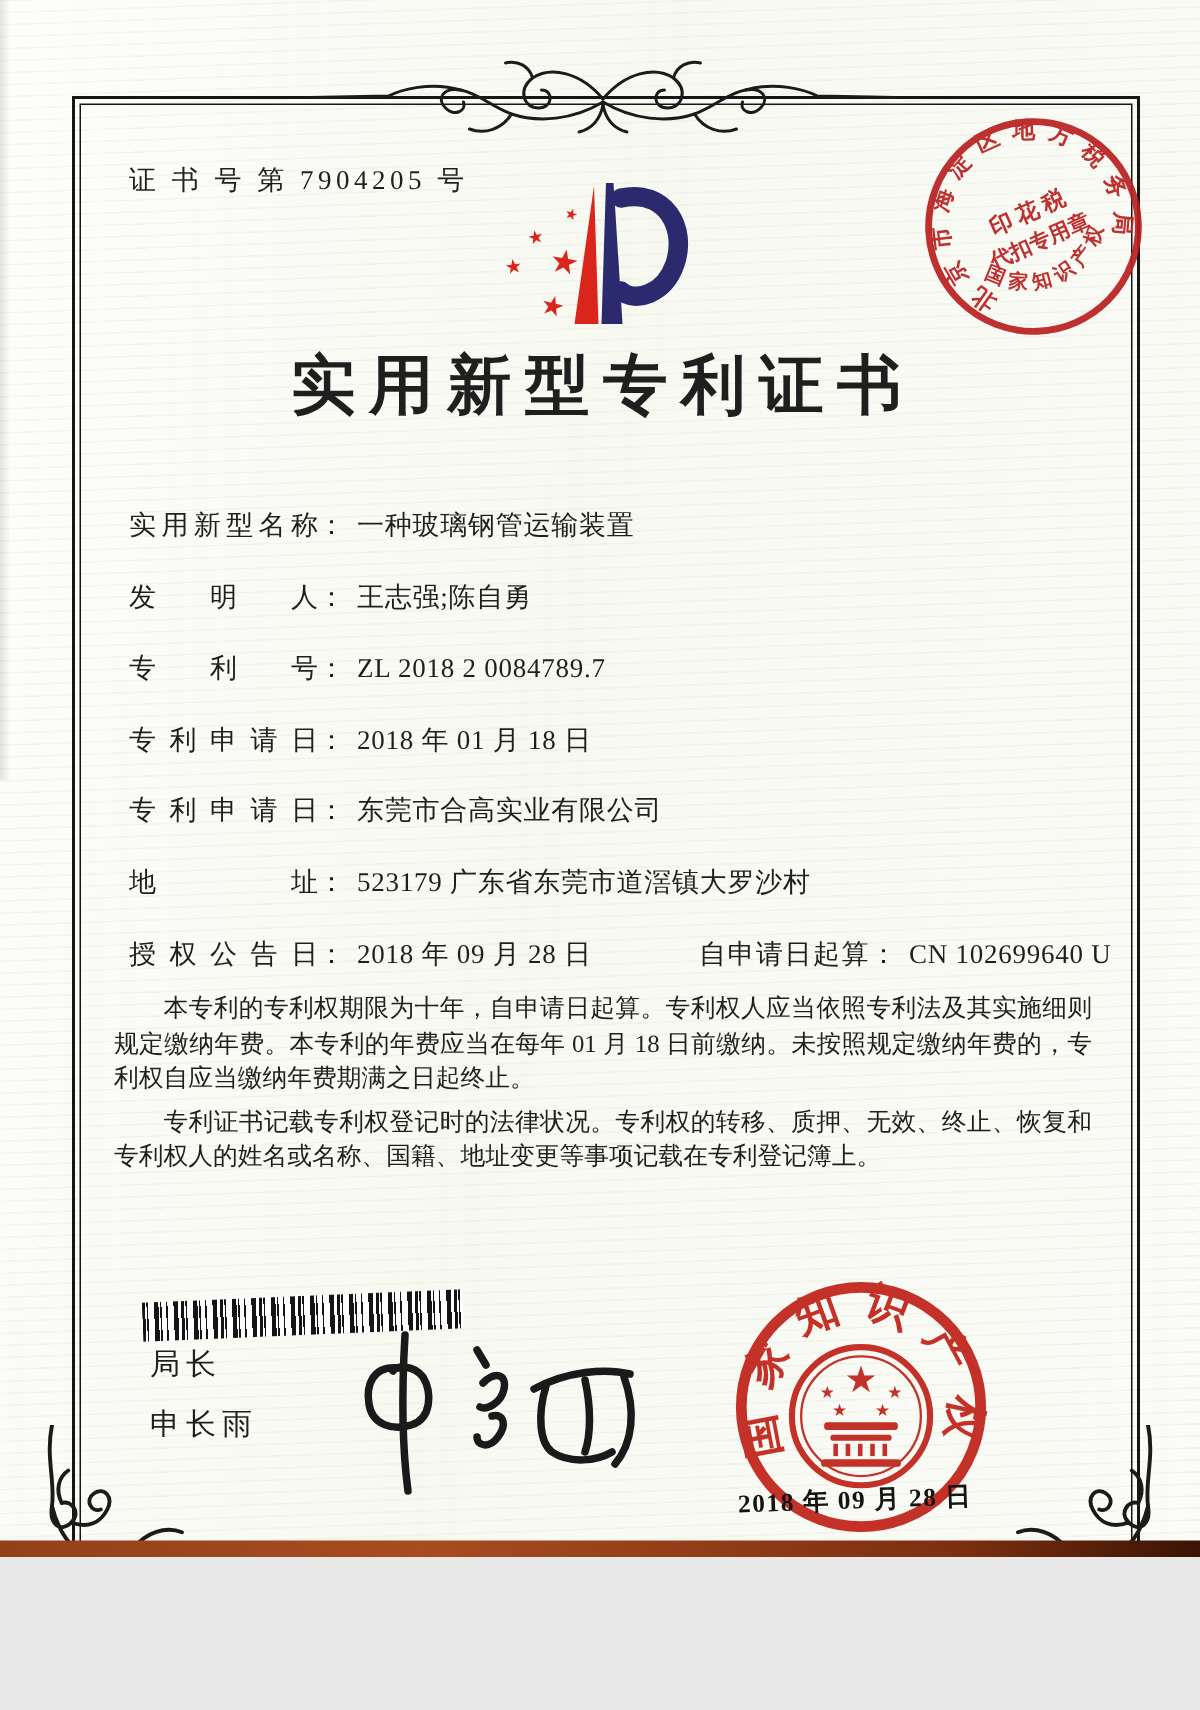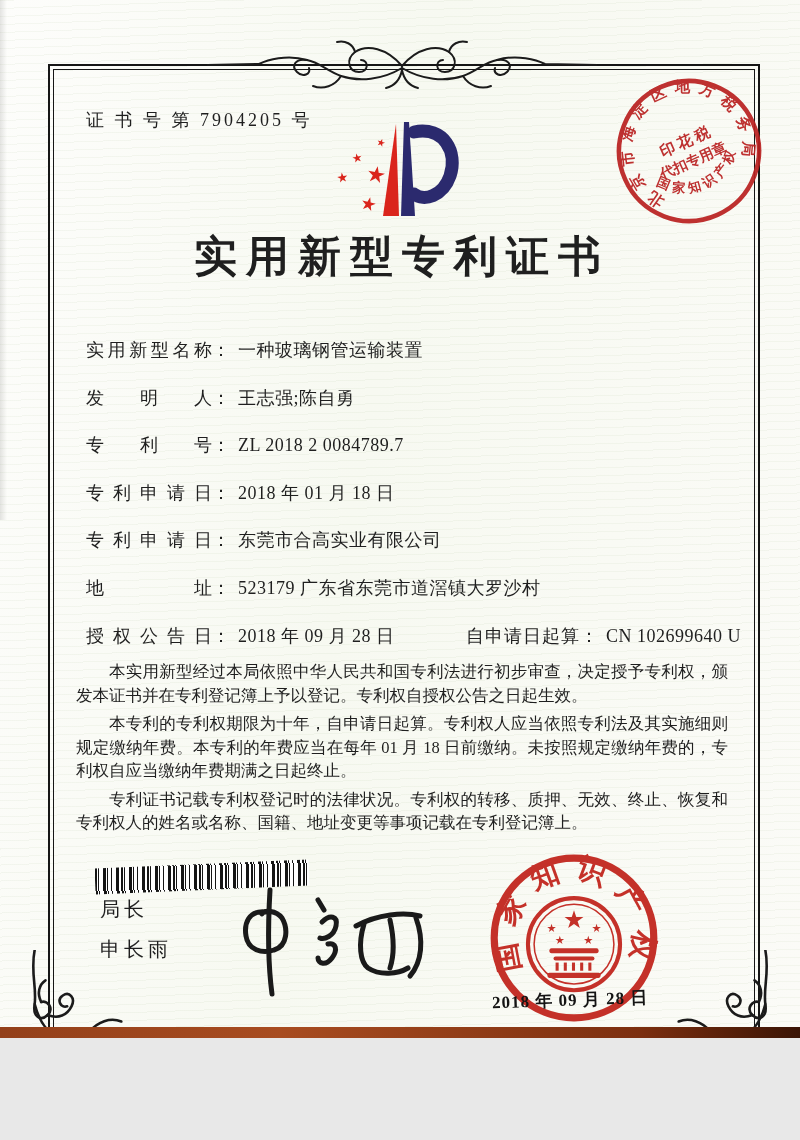--- a/index.html
+++ b/index.html
@@ -157,21 +157,20 @@
     <div class="frow">
       <span class="flabel">地址</span><span class="fcolon">：</span><span class="fvalue">523179 广东省东莞市道滘镇大罗沙村</span>
     </div>
     <div class="frow frow-double">
       <span><span class="flabel">授权公告日</span><span class="fcolon">：</span><span class="fvalue">2018 年 09 月 28 日</span></span>
       <span><span class="flabel2">自申请日起算</span><span class="fcolon">：</span><span class="fvalue">CN 102699640 U</span></span>
     </div>
   </div>
 
   <div class="paragraphs">
-    <p>本实用新型经过本局依照中华人民共和国专利法进行初步审查，决定授予专利权，颁发本证书并在专利登记簿上予以登记。专利权自授权公告之日起生效。</p>
     <p>本专利的专利权期限为十年，自申请日起算。专利权人应当依照专利法及其实施细则规定缴纳年费。本专利的年费应当在每年 01 月 18 日前缴纳。未按照规定缴纳年费的，专利权自应当缴纳年费期满之日起终止。</p>
     <p>专利证书记载专利权登记时的法律状况。专利权的转移、质押、无效、终止、恢复和专利权人的姓名或名称、国籍、地址变更等事项记载在专利登记簿上。</p>
   </div>
 
   <div class="barcode"></div>
 
   <div class="director">
     <div>局长</div>
     <div>申长雨</div>
   </div>

